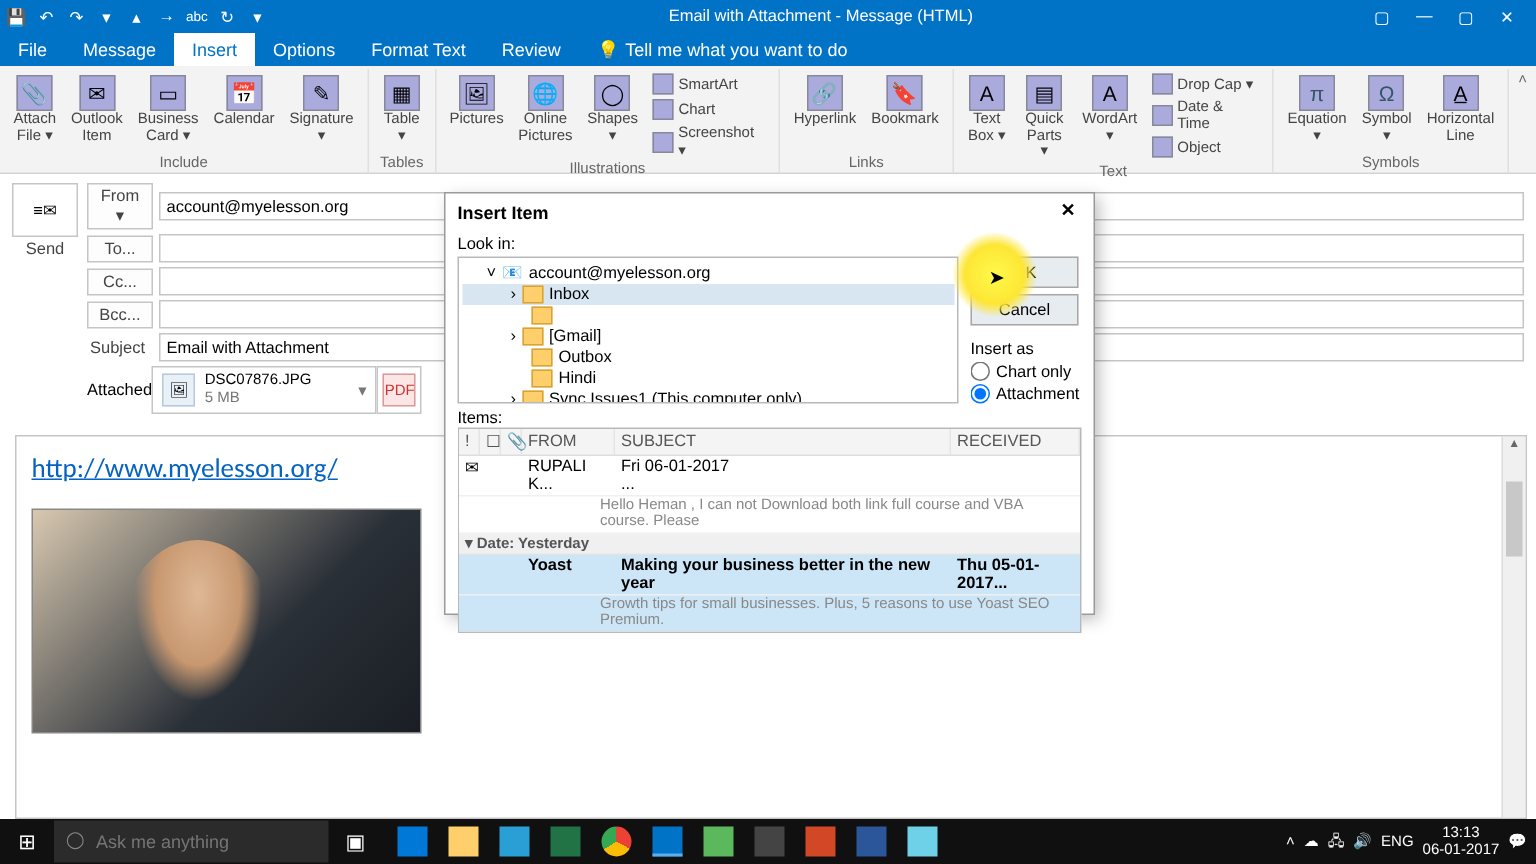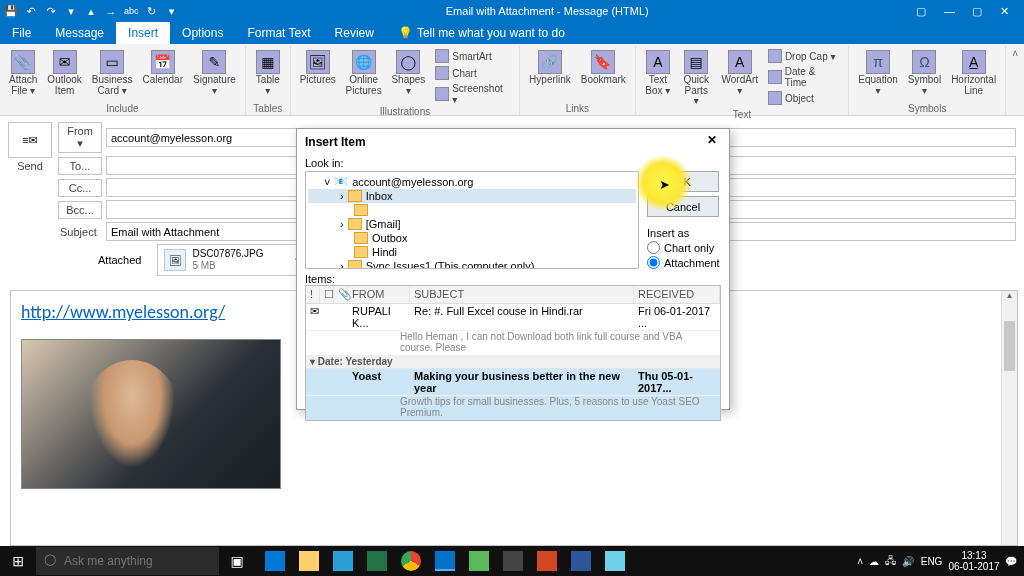--- a/index.html
+++ b/index.html
@@ -34,21 +34,21 @@
 
 .compose { display: flex; padding: 6px 8px 0; gap: 6px; }
 .sendcol { width: 44px; text-align: center; }
 .sendbox { border: 1px solid #c5c5c5; width: 44px; height: 36px; display: flex; align-items:center; justify-content:center; margin-bottom:2px;}
 .sendlbl { font-size:11px; color:#444;}
 .fieldcol { flex: 1; }
 .fldrow { display: flex; align-items:center; gap:4px; margin-bottom:3px; }
 .fldrow .hdr { width:44px; border:1px solid #c5c5c5; text-align:center; padding:2px 4px; font-size:11px; color:#444; background:#fdfdfd; cursor:pointer;}
 .fldrow .nolblhdr { width:44px; text-align:left; padding-left:2px; font-size:11px; color:#444;}
 .fldrow input { flex:1; border:1px solid #c5c5c5; padding:2px 4px; font-size:11px; height:19px;}
-.attline { display:flex; align-items:center; gap:16px; margin-top:2px;margin-left:40px;}
+.attline { display:flex; align-items:center; gap:0; margin-top:2px;}
 .attchip { border:1px solid #c5c5c5; background:#fff; display:flex; align-items:center; gap:6px; padding:3px 6px; width:150px; height:32px;}
 .attchip .aico{width:22px;height:22px;background:#e8f0f8;border:1px solid #b8c8d8;display:flex;align-items:center;justify-content:center;font-size:10px;}
 .attchip .ainfo{font-size:10px; line-height:1.2;}
 .attchip .ainfo .asz{color:#777;}
 .attchip2 .aico{background:#fbe6e6;border-color:#d99;}
 
 
 .bodyarea { position:absolute; left:10px; right:6px; top:290px; bottom:30px; border:1px solid #c5c5c5; background:#fff; padding:10px; overflow:hidden;}
 .bodylink { color:#0563c1; text-decoration:underline; font-size:18px; font-family:Calibri, sans-serif;}
 .bodyimg { margin-top:16px; width:260px; height:150px; background:linear-gradient(135deg,#d8c8b0 0%,#2a3038 60%,#1a1e24 100%); border:1px solid #888; position:relative;}
@@ -392,21 +392,20 @@
         <div class="c-from">FROM</div>
         <div class="c-subj">SUBJECT</div>
         <div class="c-recv">RECEIVED</div>
       </div>
       <div>
         <div class="msgrow">
           <div class="mcell micon">✉</div>
           <div class="mcell micon"></div>
             <div class="mcell micon"></div>
           <div class="mcell c-from">RUPALI K...</div>
-          <div class="mcell c-subj">Re: #. Full Excel couse in Hindi.rar</div>
           <div class="mcell c-recv">Fri 06-01-2017 ...</div>
         </div>
         <span class="preview">Hello Heman ,  I can not Download both link full course and VBA course.  Please</span>
       </div>
       <div class="grp">▾ <span>Date: Yesterday</span></div>
       <div>
         <div class="msgrow sel">
           <div class="mcell micon"></div>
             <div class="mcell micon"></div>
             <div class="mcell micon"></div>

